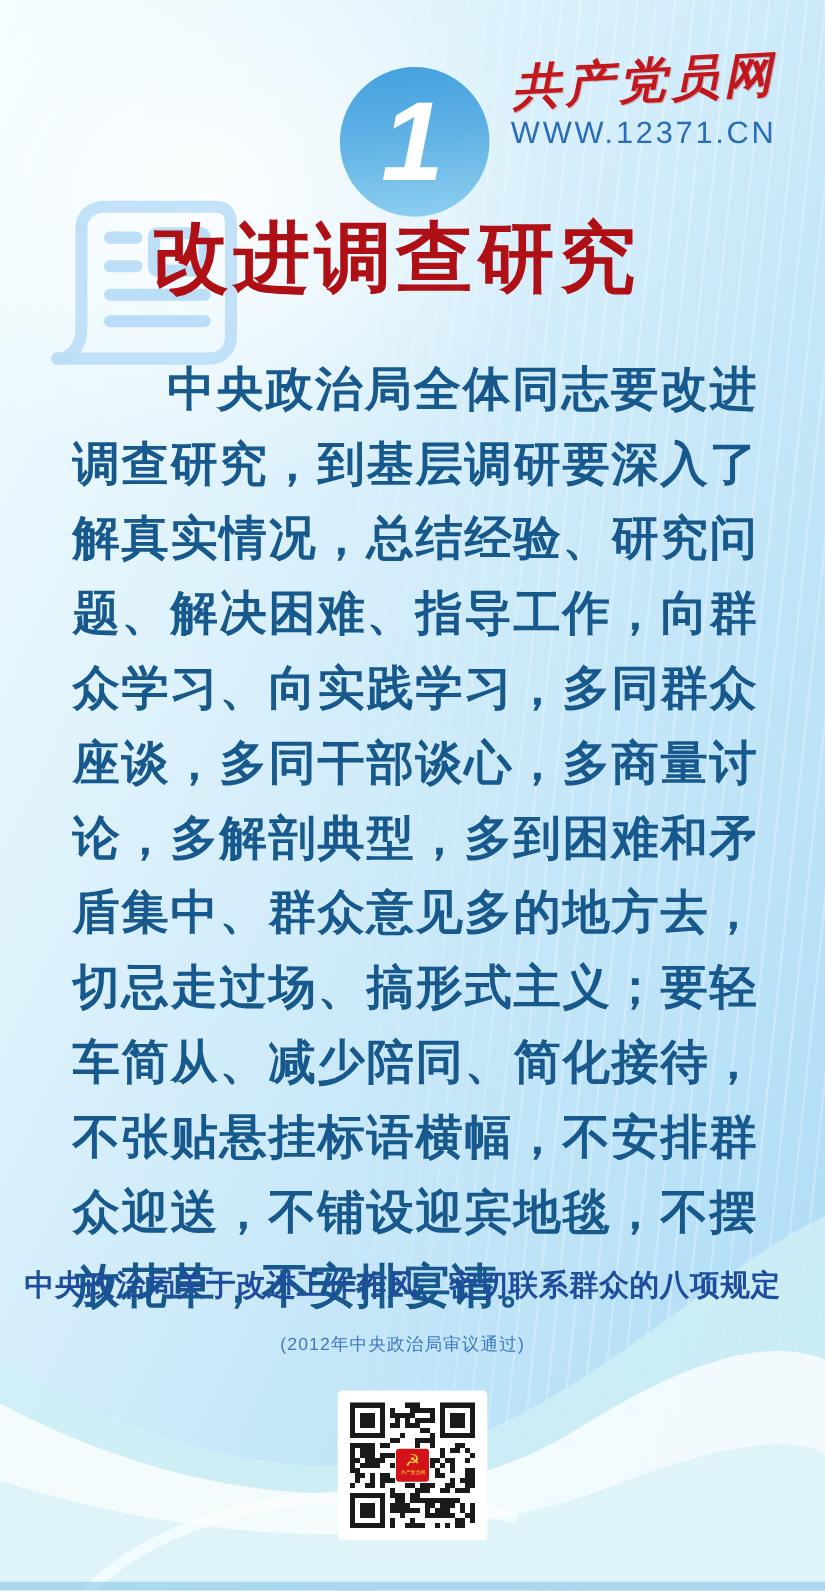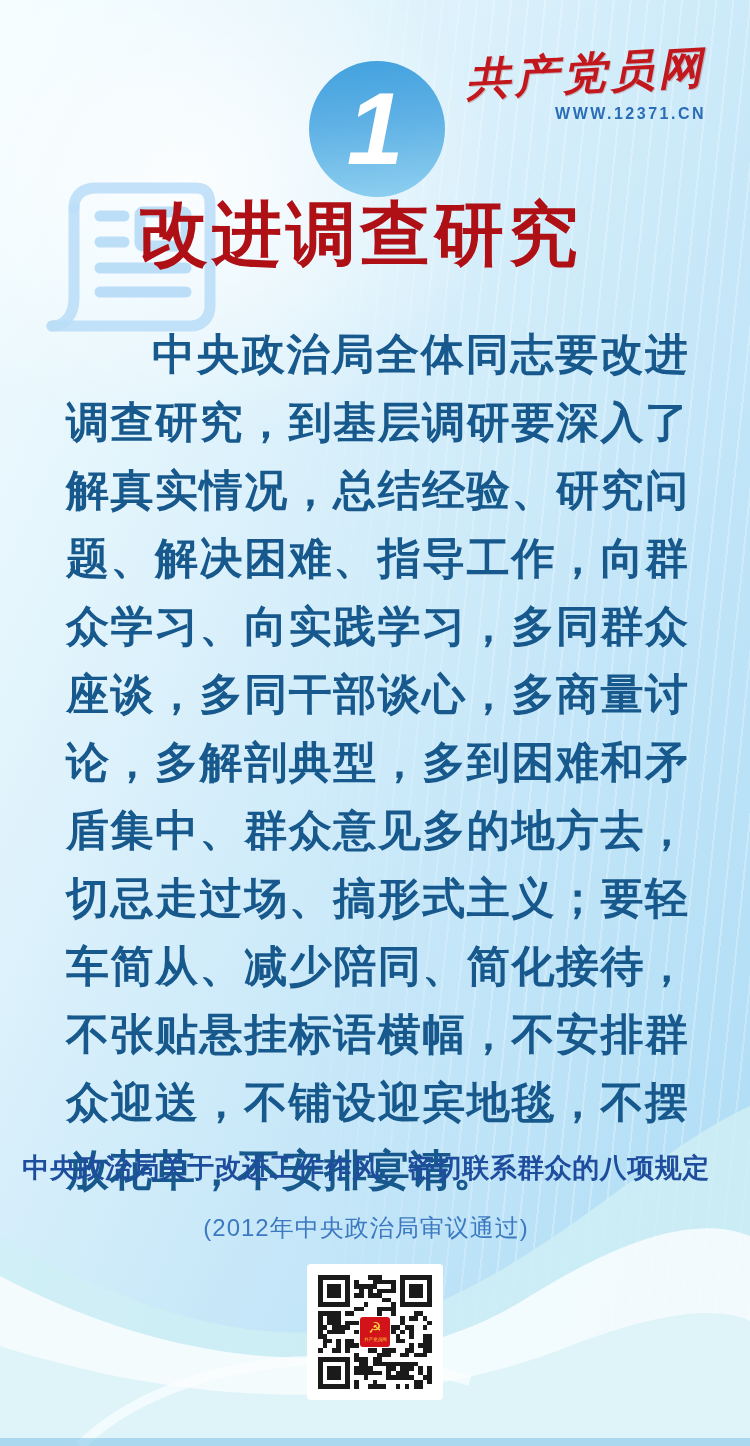--- a/index.html
+++ b/index.html
@@ -18,21 +18,21 @@
     mask-image:linear-gradient(to left,#000 55%,transparent 100%);}
   
   .waves{position:absolute;left:0;bottom:0;width:750px;height:460px;pointer-events:none;}
   .bottom-strip{position:absolute;left:0;bottom:0;width:750px;height:8px;background:rgba(125,195,232,.55);}
 
   
   .logo{position:absolute;top:38px;right:44px;text-align:right;}
   .logo-name{display:block;font-family:"Liberation Serif",serif;font-style:italic;font-weight:bold;
     font-size:44px;letter-spacing:4px;color:#c2181d;transform:rotate(-3deg);transform-origin:right center;
     text-shadow:1px 1px 0 rgba(150,20,20,.25);}
-  .logo-url{display:block;margin-top:8px;font-size:16px;font-weight:bold;letter-spacing:2.5px;color:#2a6db7;}
+  .logo-url{display:block;margin-top:8px;font-size:28px;font-weight:normal;letter-spacing:2.5px;color:#2a6db7;}
 
   
   .num-circle{position:absolute;left:309px;top:61px;width:136px;height:136px;border-radius:50%;
     background:linear-gradient(175deg,#42a1de 0%,#5fb1e5 45%,#8fd0f0 100%);
     display:flex;align-items:center;justify-content:center;}
   .num-circle span{color:#fff;font-size:102px;font-weight:bold;font-style:italic;line-height:1;
     transform:translateX(-2px);}
 
   
   .news-icon{position:absolute;left:44px;top:180px;opacity:.8;}
@@ -43,21 +43,21 @@
 
   
   .body-text{position:absolute;left:66px;top:320px;width:622px;
     font-size:43px;line-height:68px;font-weight:600;color:#17598c;
     text-align:justify;text-justify:inter-ideograph;text-indent:2em;}
 
   
   .source{position:absolute;left:0;top:1150px;width:732px;text-align:center;}
   .source-title{font-family:"Liberation Serif",serif;font-size:27px;font-weight:bold;
     color:#1e4d9d;letter-spacing:0.5px;}
-  .source-note{margin-top:26px;font-size:24px;font-weight:400;color:#3c79c0;letter-spacing:1px;}
+  .source-note{margin-top:26px;font-size:16px;font-weight:400;color:#3c79c0;letter-spacing:1px;}
 
   
   .qr-card{position:absolute;left:307px;top:1264px;width:136px;height:136px;background:#fff;
     border-radius:4px;display:flex;align-items:center;justify-content:center;}
   .qr-wrap{position:relative;width:114px;height:114px;}
   .qr-wrap svg{display:block;width:114px;height:114px;}
   .qr-badge{position:absolute;left:42px;top:42px;width:30px;height:30px;background:#d2131a;border-radius:3px;
     display:flex;flex-direction:column;align-items:center;justify-content:center;}
   .qr-badge .emblem{color:#ffd83d;font-size:15px;line-height:1;font-family:"DejaVu Sans",sans-serif;}
   .qr-badge .mini{color:#ffd83d;font-size:5px;line-height:1.4;white-space:nowrap;transform:scale(.9);}

